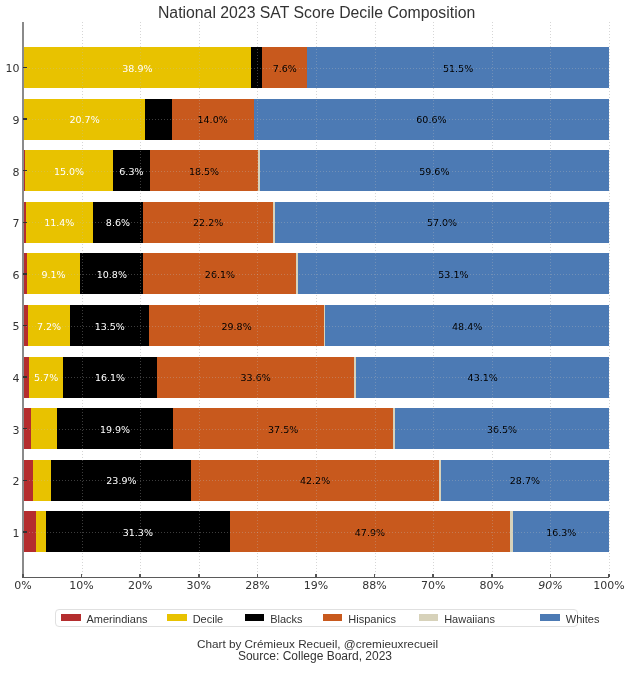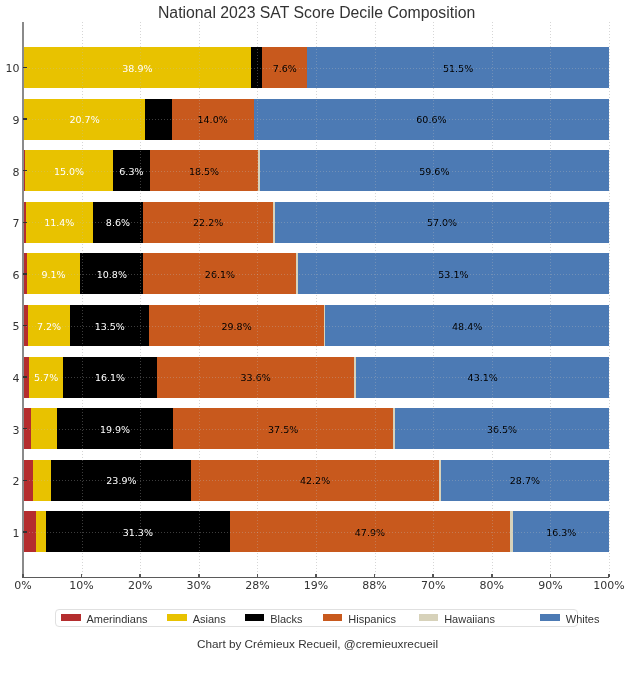--- a/index.html
+++ b/index.html
@@ -271,21 +271,21 @@
       <div class="xlab" style="left: 227.4px; width: 60px;">28%</div>
       <div class="xtick" style="left: 315.25px;"></div>
       <div class="xlab" style="left: 286px; width: 60px;">19%</div>
       <div class="xtick" style="left: 373.85px;"></div>
       <div class="xlab" style="left: 344.6px; width: 60px;">88%</div>
       <div class="xtick" style="left: 432.45px;"></div>
       <div class="xlab" style="left: 403.2px; width: 60px;">70%</div>
       <div class="xtick" style="left: 491.05px;"></div>
       <div class="xlab" style="left: 461.8px; width: 60px;">80%</div>
       <div class="xtick" style="left: 549.65px;"></div>
-      <div class="xlab" style="left: 520.4px; width: 60px;">90%</div>
+      <div class="xlab" style="left: 520.4px; width: 60px; font-style: italic;">90%</div>
       <div class="xtick" style="left: 608.25px;"></div>
       <div class="xlab" style="left: 579px; width: 60px;">100%</div>
     </div>
   <div id="yaxis-layer">
       <div class="ytick" style="top: 66.75px;"></div>
       <div class="ylab" style="top: 63.4px; left: -20.4px;">10</div>
       <div class="ytick" style="top: 118.35px;"></div>
       <div class="ylab" style="top: 115px; left: -20.4px;">9</div>
       <div class="ytick" style="top: 169.95px;"></div>
       <div class="ylab" style="top: 166.6px; left: -20.4px;">8</div>
@@ -305,35 +305,36 @@
       <div class="ylab" style="top: 527.8px; left: -20.4px;">1</div>
     </div>
 
   <div id="legend">
       <div class="legend-entry" style="left: 4.6px;">
         <span class="legend-swatch" style="background: rgb(180, 45, 46);"></span>
         <span class="legend-text">Amerindians</span>
       </div>
       <div class="legend-entry" style="left: 110.9px;">
         <span class="legend-swatch" style="background: rgb(232, 194, 0);"></span>
-        <span class="legend-text">Asians</span>
+        <span class="legend-text">Decile</span>
       </div>
       <div class="legend-entry" style="left: 188.4px;">
         <span class="legend-swatch" style="background: rgb(0, 0, 0);"></span>
         <span class="legend-text">Blacks</span>
       </div>
       <div class="legend-entry" style="left: 266.5px;">
         <span class="legend-swatch" style="background: rgb(200, 89, 29);"></span>
         <span class="legend-text">Hispanics</span>
       </div>
       <div class="legend-entry" style="left: 362.4px;">
         <span class="legend-swatch" style="background: rgb(215, 210, 186);"></span>
         <span class="legend-text">Hawaiians</span>
       </div>
       <div class="legend-entry" style="left: 484px;">
         <span class="legend-swatch" style="background: rgb(76, 122, 180);"></span>
         <span class="legend-text">Whites</span>
       </div>
     </div>
 
   <div class="foot" id="foot1">Chart by Crémieux Recueil, @cremieuxrecueil</div>
+  <div class="foot" id="foot2">Source: College Board, 2023</div>
 
 </div>
 
 </body></html>

